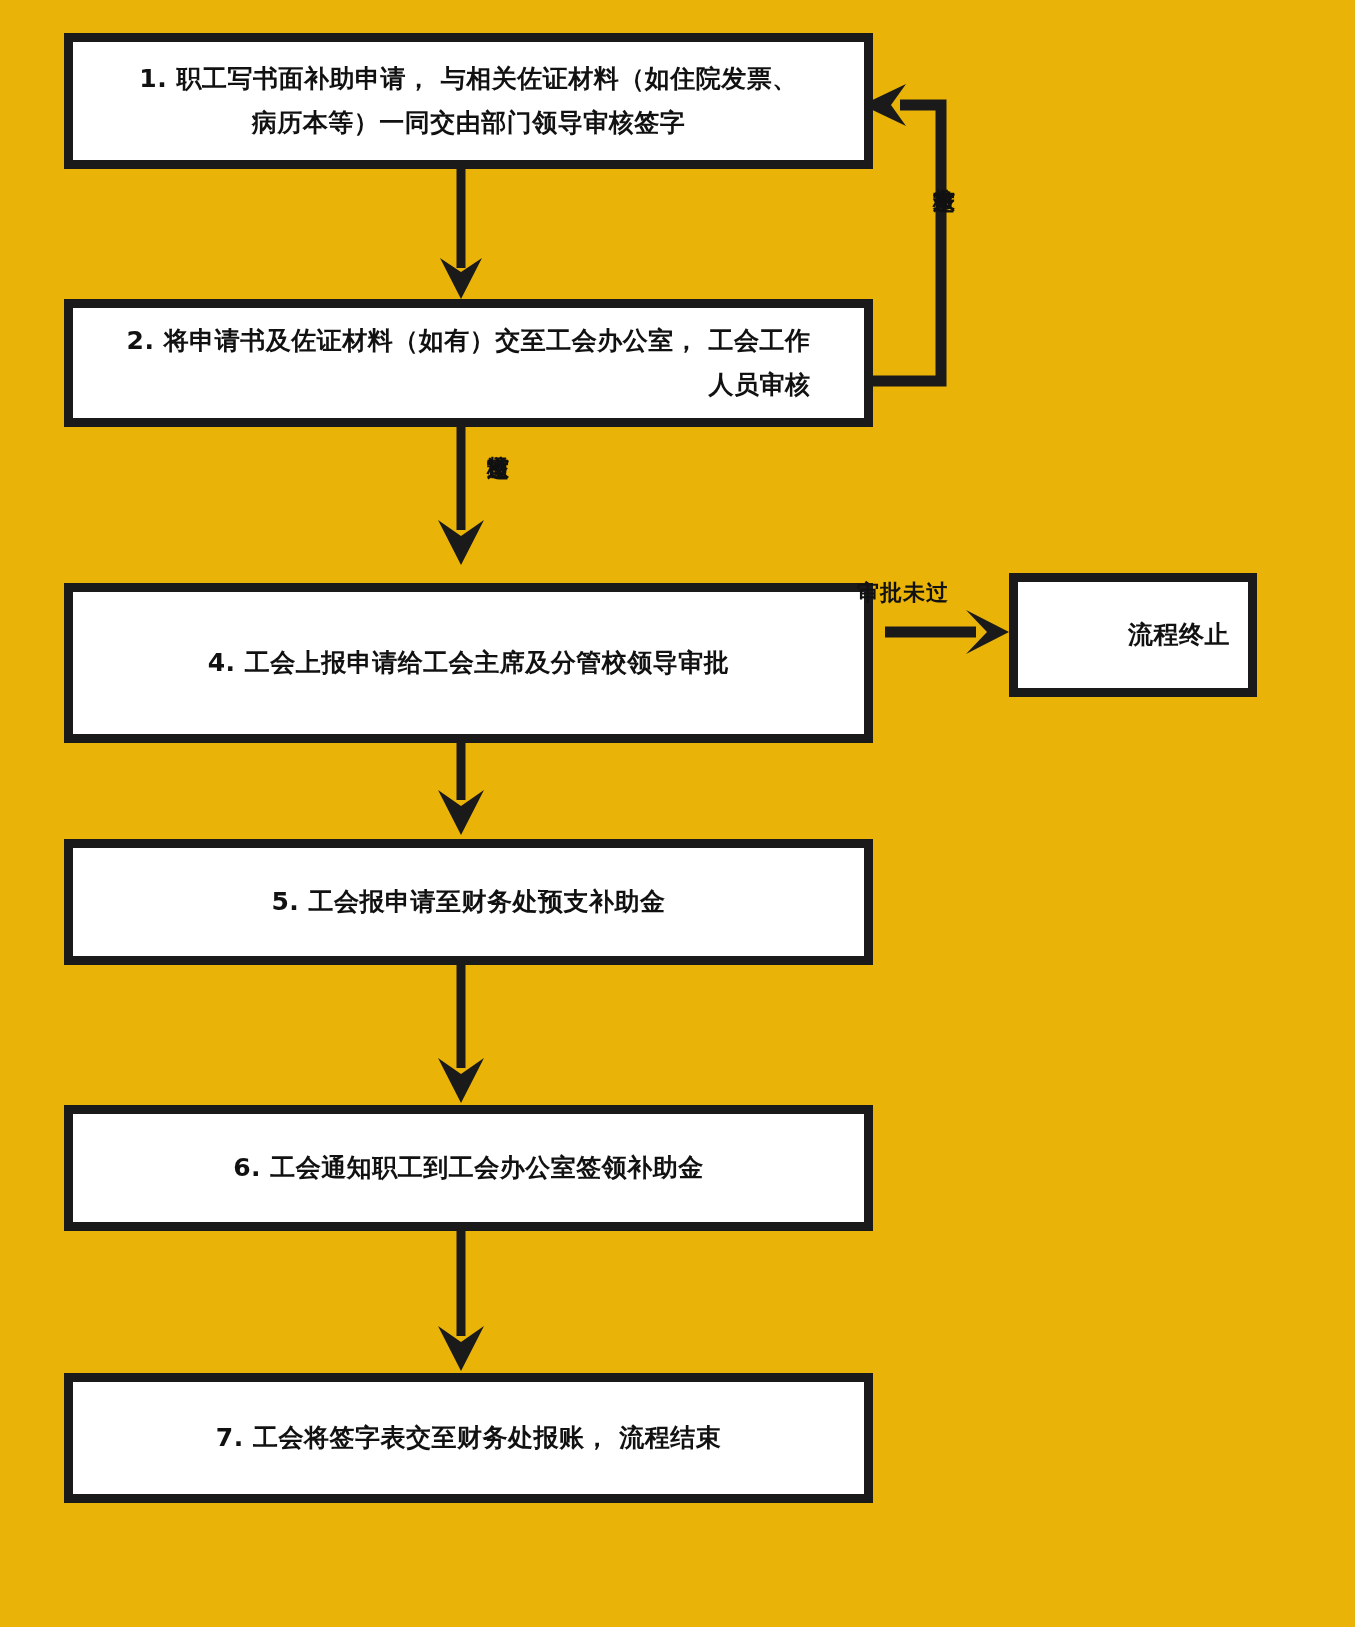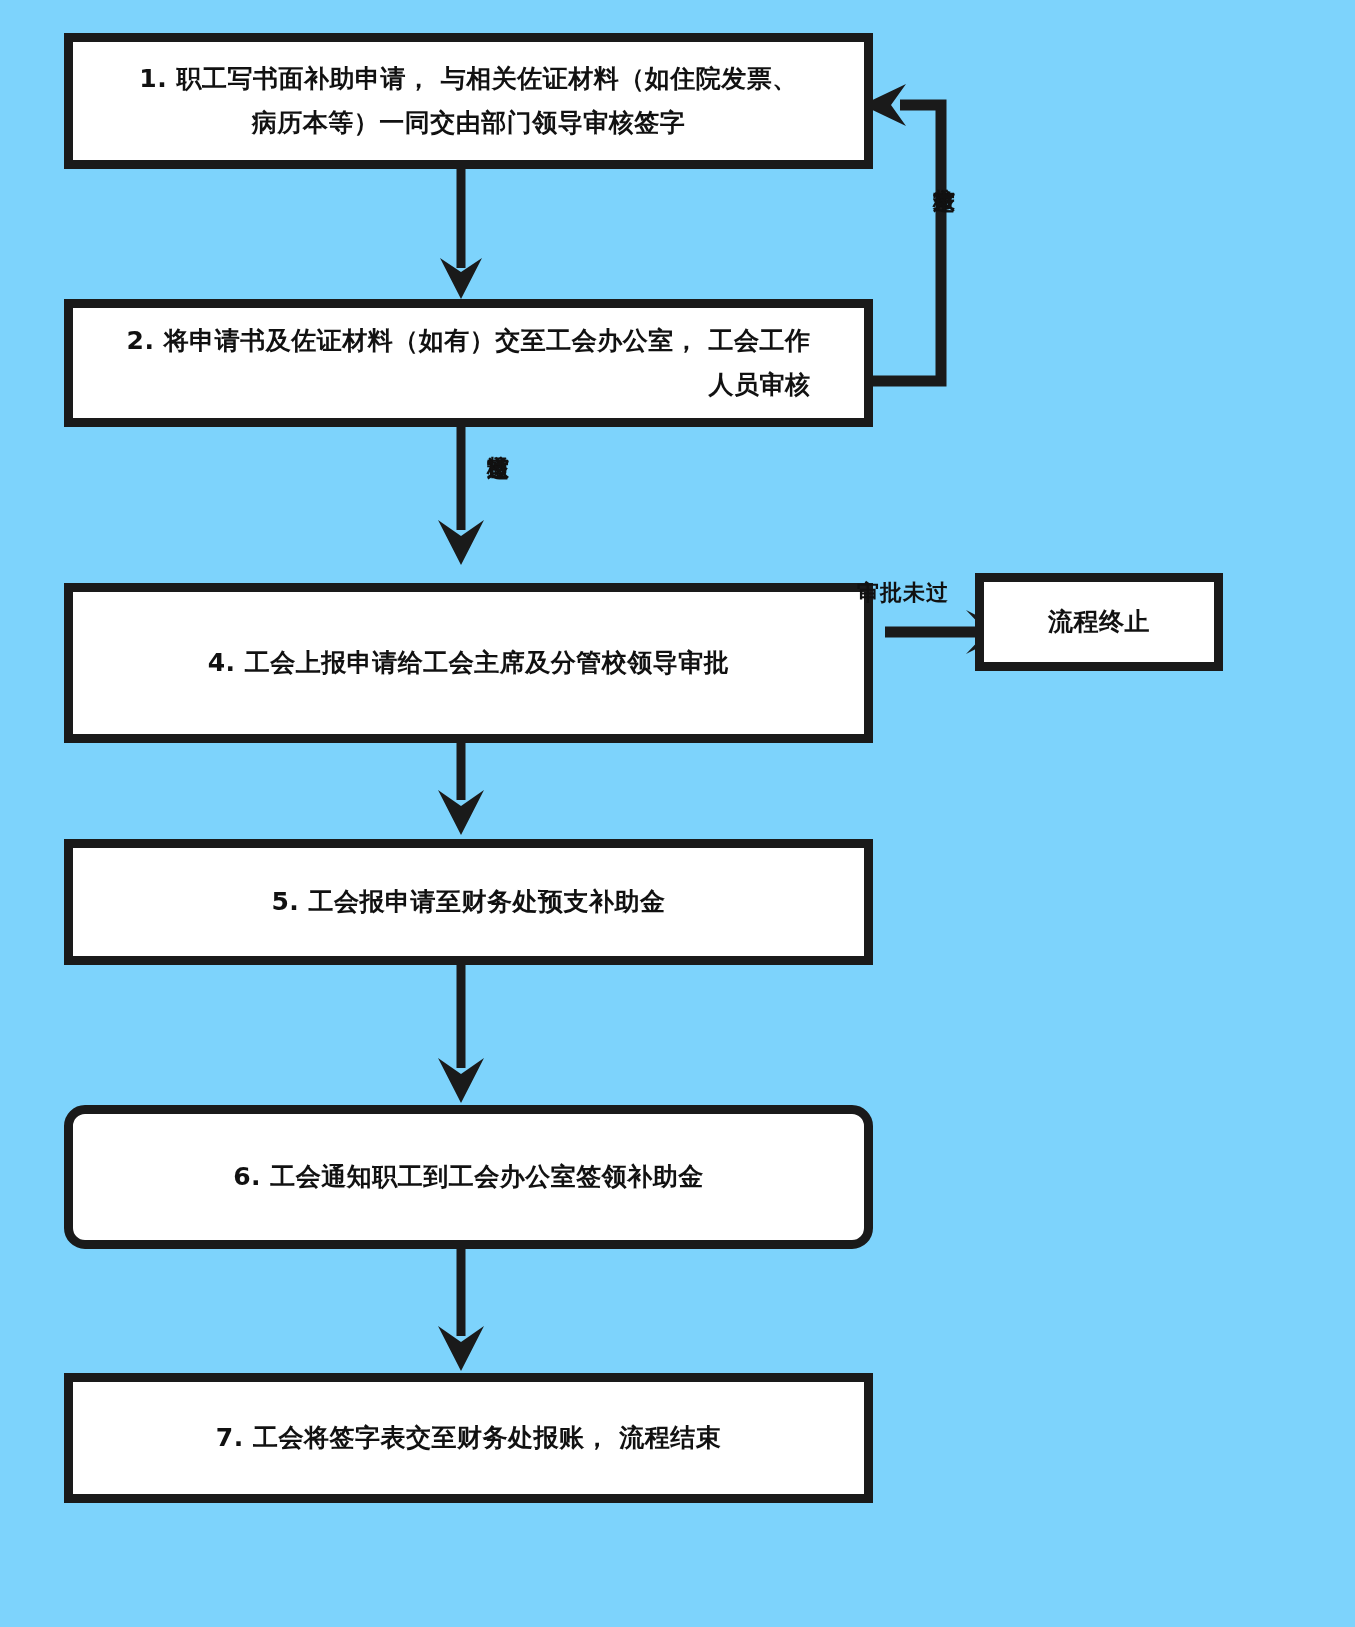--- a/index.html
+++ b/index.html
@@ -10,21 +10,21 @@
   body {
     width: 1355px;
     height: 1627px;
     overflow: hidden;
     font-family: "Liberation Sans", sans-serif;
   }
   #chart-root {
     position: relative;
     width: 1355px;
     height: 1627px;
-    background: #7dd3fc;
+    background: #eab308;
   }
   svg.flow-svg {
     position: absolute;
     left: 0;
     top: 0;
     width: 1355px;
     height: 1627px;
     display: block;
   }
   .node-box {
@@ -119,29 +119,29 @@
 
   <div class="node-box" style="left:64px; top:299px; width:809px; height:128px;text-align:right;">
     <span class="node-text">2. 将申请书及佐证材料（如有）交至工会办公室，  工会工作
 人员审核</span>
   </div>
 
   <div class="node-box" style="left:64px; top:571px; width:809px; height:160px;margin-top:12px;">
     <span class="node-text">4. 工会上报申请给工会主席及分管校领导审批</span>
   </div>
 
-  <div class="node-box" style="left:975px; top:573px; width:248px; height:98px;">
+  <div class="node-box" style="left:1009px; top:573px; width:248px; height:124px;justify-content:flex-end;">
     <span class="node-text">流程终止</span>
   </div>
 
   <div class="node-box" style="left:64px; top:839px; width:809px; height:126px;">
     <span class="node-text">5. 工会报申请至财务处预支补助金</span>
   </div>
 
-  <div class="node-box" style="left:64px; top:1105px; width:809px; height:144px;border-radius:21px;">
+  <div class="node-box" style="left:64px; top:1105px; width:809px; height:126px;">
     <span class="node-text">6. 工会通知职工到工会办公室签领补助金</span>
   </div>
 
   <div class="node-box" style="left:64px; top:1373px; width:809px; height:130px;">
     <span class="node-text">7. 工会将签字表交至财务处报账，  流程结束</span>
   </div>
 
   <div class="edge-label vertical" style="left:932px; top:170px;">
     <span>审核未过</span>
   </div>

